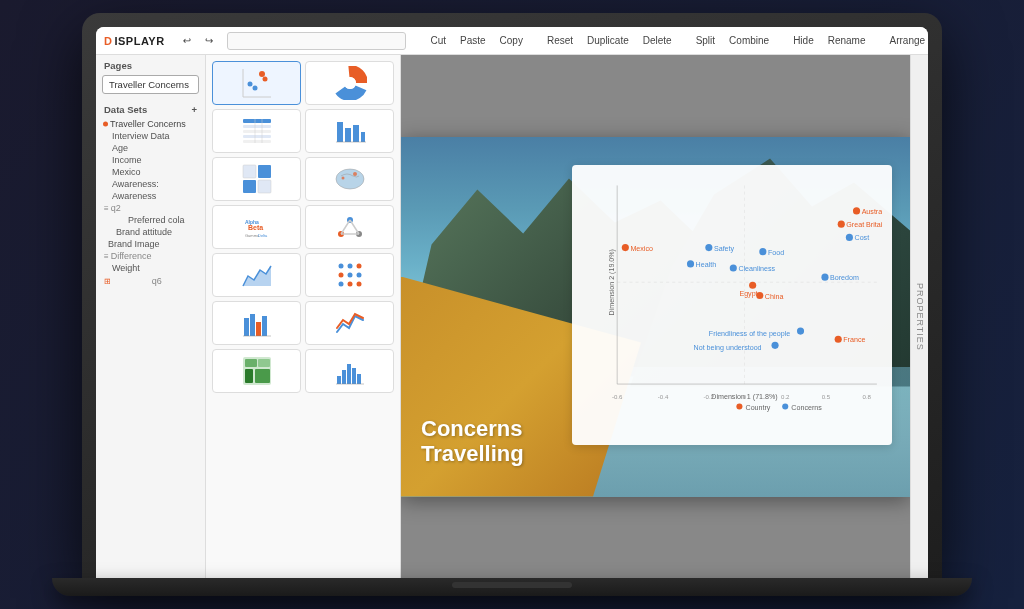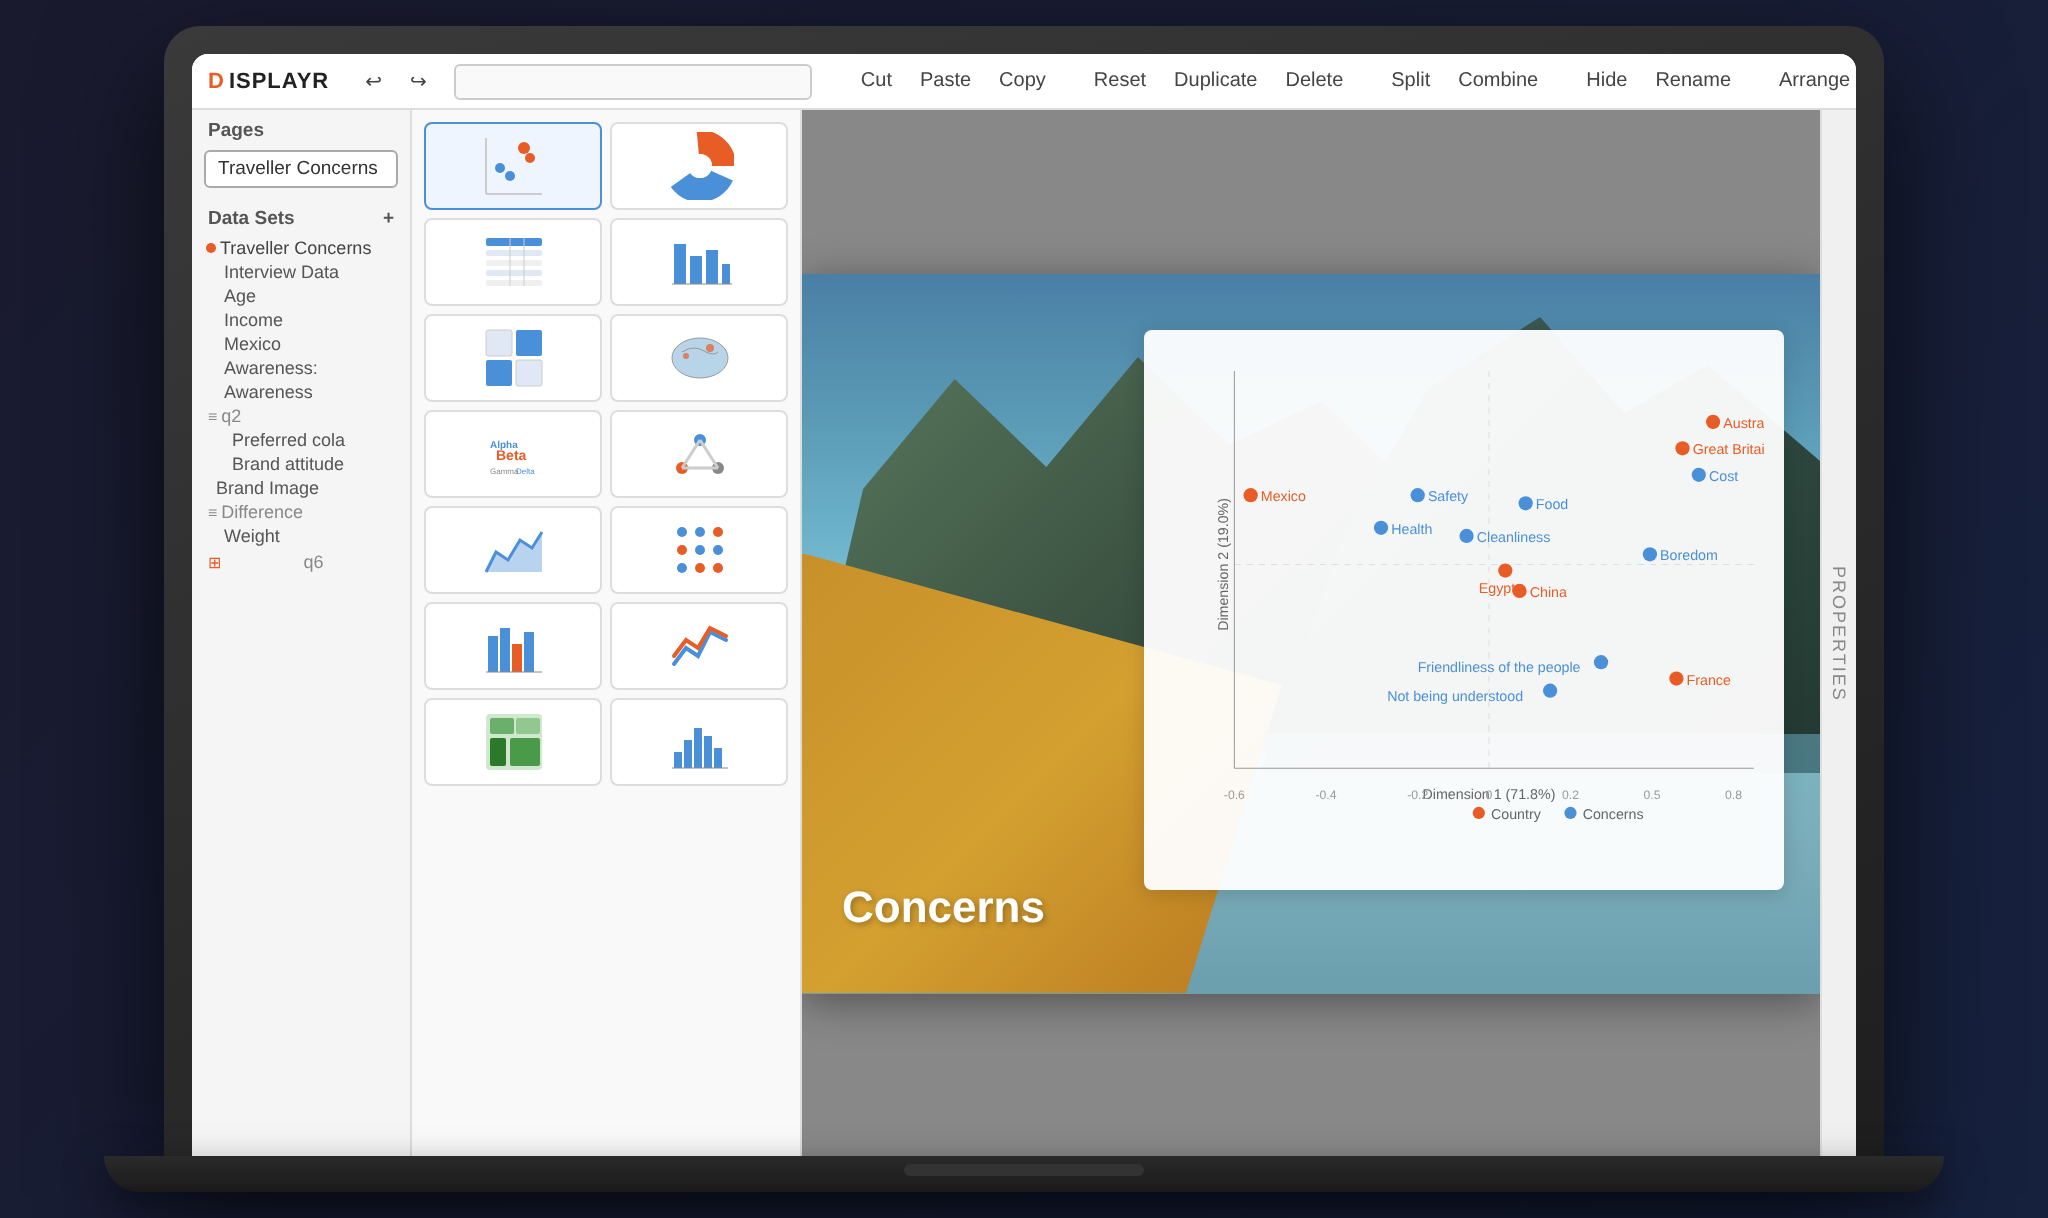--- a/index.html
+++ b/index.html
@@ -407,21 +407,21 @@
               <div class="dataset-sub">Interview Data</div>
               <div class="dataset-sub">Age</div>
               <div class="dataset-sub">Income</div>
               <div class="dataset-sub">Mexico</div>
               <div class="dataset-sub">Awareness:</div>
               <div class="dataset-sub" style="">Awareness</div>
               <div class="dataset-group-label">
                 <span style="font-size:8px;">≡</span>
                 <span>q2</span>
               </div>
-              <div class="dataset-sub" style="padding-left:20px;">Preferred cola</div>
+              <div class="dataset-sub" style="padding-left:20px;margin-left:12px;">Preferred cola</div>
               <div class="dataset-sub" style="padding-left:20px;">Brand attitude</div>
               <div class="dataset-sub" style="padding-left:12px;">Brand Image</div>
               <div class="dataset-group-label">
                 <span style="font-size:8px;">≡</span>
                 <span>Difference</span>
               </div>
               <div class="dataset-sub">Weight</div>
               <div style="padding:2px 8px;display:flex;gap:4px;align-items:center;">
                 <span style="font-size:8px;color:#e85d26;">⊞</span>
                 <span style="font-size:9px;color:#888;padding-left:37px;">q6</span>
@@ -569,20 +569,21 @@
 
               <div class="slide">
                 <div class="slide-bg"></div>
                 <div class="mountain-left"></div>
                 <div class="mountain-right"></div>
                 <div class="water-reflection"></div>
                 <div class="slide-overlay-gold"></div>
 
                 <div class="slide-text">
                   <div>Concerns</div>
+                  <div>Travelling</div>
                 </div>
 
                 <div class="chart-container">
                   <svg class="chart-svg" viewBox="0 0 270 230">
 
                     <line x1="135" y1="5" x2="135" y2="200" stroke="#ddd" stroke-width="0.5" stroke-dasharray="3,3"></line>
                     <line x1="10" y1="100" x2="265" y2="100" stroke="#ddd" stroke-width="0.5" stroke-dasharray="3,3"></line>
 
                     <line x1="10" y1="200" x2="265" y2="200" stroke="#999" stroke-width="0.5"></line>
                     <line x1="10" y1="5" x2="10" y2="200" stroke="#999" stroke-width="0.5"></line>

